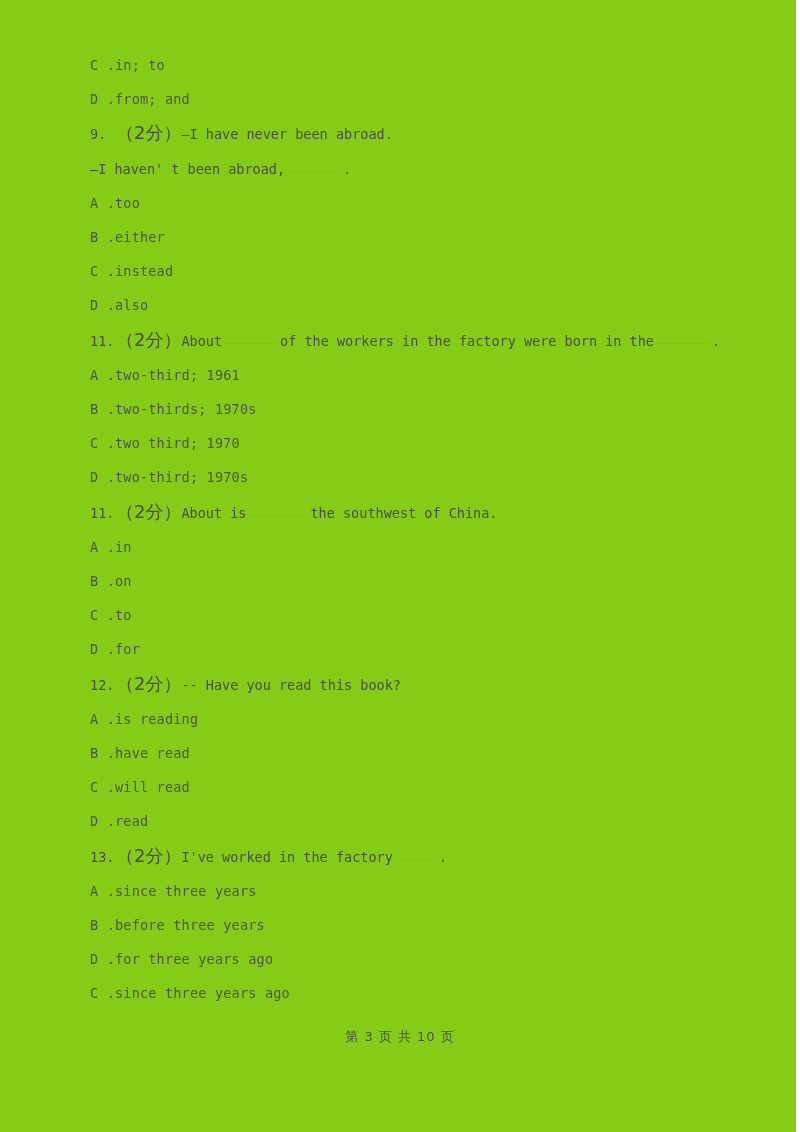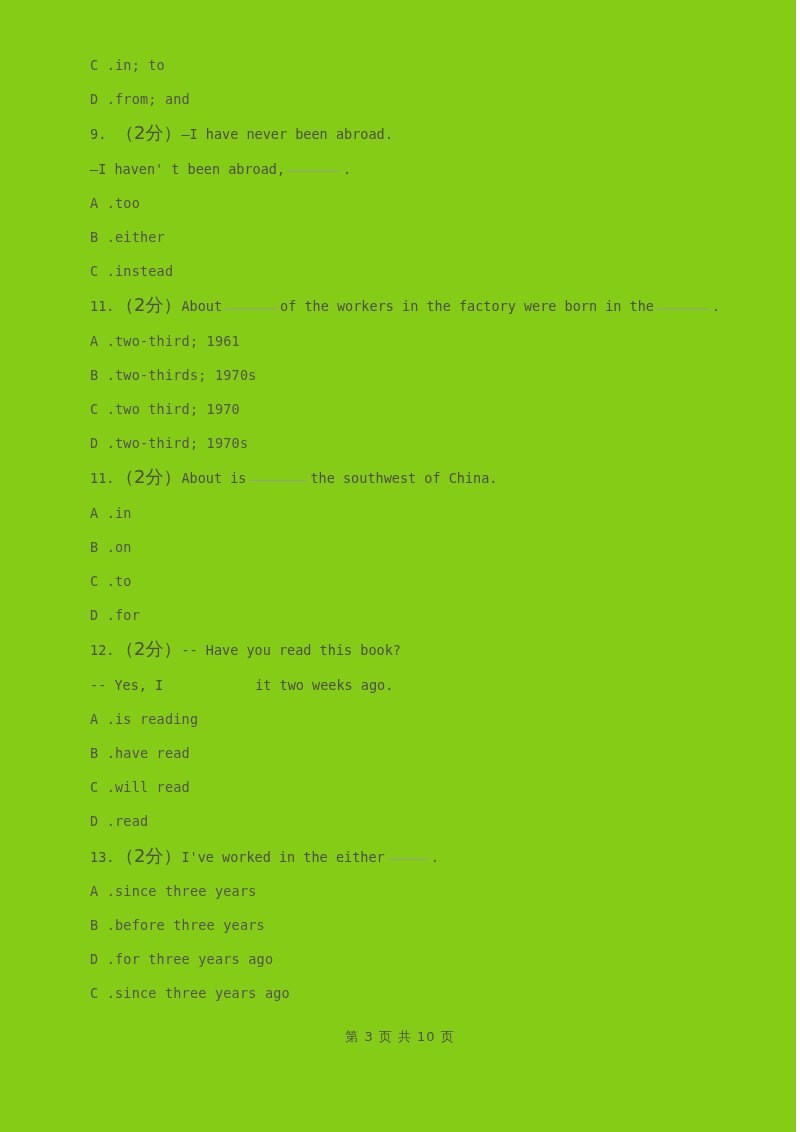--- a/index.html
+++ b/index.html
@@ -96,20 +96,23 @@
     </div>
     <div class="line">
       <span class="opt-letter">A .</span><span>too</span>
     </div>
     <div class="line">
       <span class="opt-letter">B .</span><span>either</span>
     </div>
     <div class="line">
       <span class="opt-letter">C .</span><span>instead</span>
     </div>
+    <div class="line">
+      <span class="opt-letter">D .</span><span>also</span>
+    </div>
 
     <div class="q-line">
       <span class="qnum">11.</span><span class="marks">（2分）</span><span>About</span><span class="blank blank-md"></span><span>of the workers in the factory were born in the</span><span class="blank blank-md"></span><span>.</span>
     </div>
     <div class="line">
       <span class="opt-letter">A .</span><span>two-third; 1961</span>
     </div>
     <div class="line">
       <span class="opt-letter">B .</span><span>two-thirds; 1970s</span>
     </div>
@@ -132,38 +135,35 @@
     <div class="line">
       <span class="opt-letter">C .</span><span>to</span>
     </div>
     <div class="line">
       <span class="opt-letter">D .</span><span>for</span>
     </div>
 
     <div class="q-line">
       <span class="qnum">12.</span><span class="marks">（2分）</span><span>-- Have you read this book?</span>
     </div>
-    <div class="q-line">
-      <span>-- Yes, I</span><span class="gap-blank"></span><span>it two weeks ago.</span>
-    </div>
     <div class="line">
       <span class="opt-letter">A .</span><span>is reading</span>
     </div>
     <div class="line">
       <span class="opt-letter">B .</span><span>have read</span>
     </div>
     <div class="line">
       <span class="opt-letter">C .</span><span>will read</span>
     </div>
     <div class="line">
       <span class="opt-letter">D .</span><span>read</span>
     </div>
 
     <div class="q-line">
-      <span class="qnum">13.</span><span class="marks">（2分）</span><span>I've worked in the either</span><span class="blank blank-sm"></span><span>.</span>
+      <span class="qnum">13.</span><span class="marks">（2分）</span><span>I've worked in the factory</span><span class="blank blank-sm"></span><span>.</span>
     </div>
     <div class="line">
       <span class="opt-letter">A .</span><span>since three years</span>
     </div>
     <div class="line">
       <span class="opt-letter">B .</span><span>before three years</span>
     </div>
     <div class="line">
       <span class="opt-letter">D .</span><span>for three years ago</span>
     </div>

